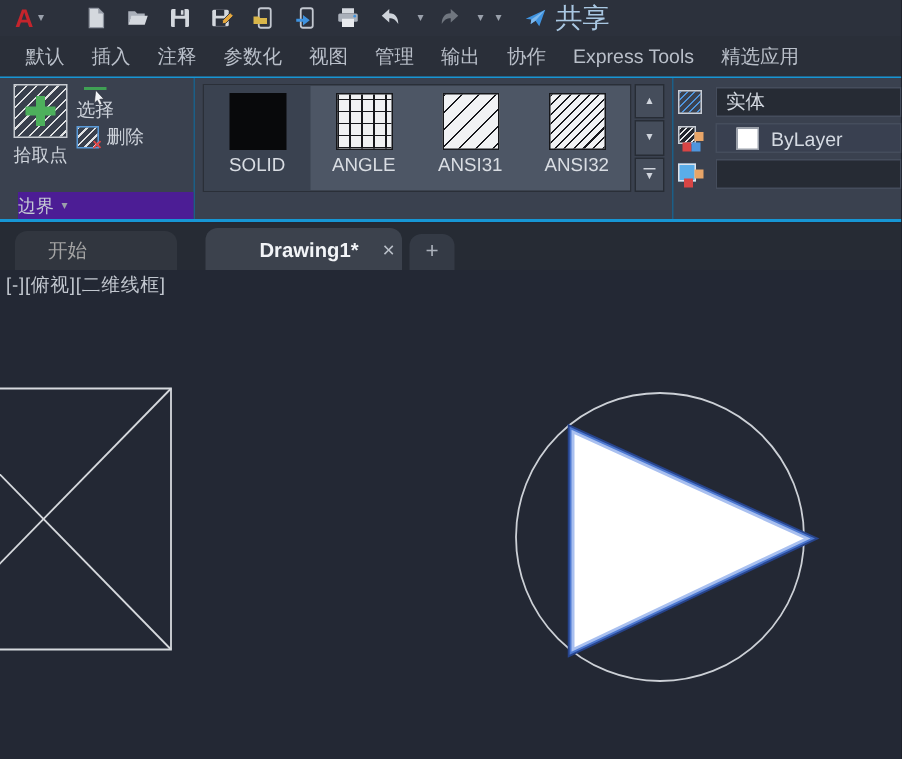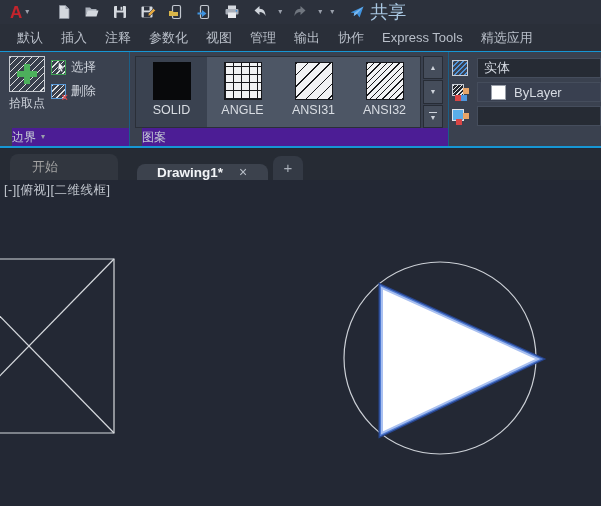--- a/index.html
+++ b/index.html
@@ -93,22 +93,22 @@
   .blue-big{left:0;top:1px;width:12px;height:12px;border:1px solid #dfe3ea;background:#5aade8;}
   .mini-orange{width:6px;height:6px;background:#e8a568;}
   .mini-red{width:6px;height:6px;background:#d84545;}
   .mini-blue{width:6px;height:6px;background:#4f95dd;}
 
   
   .filetabs{position:absolute;top:149px;left:0;right:0;height:31px;background:#262b34;}
   .ftab{position:absolute;bottom:0;border-radius:8px 8px 0 0;box-sizing:border-box;}
   .ftab-start{left:10px;width:108px;height:26px;background:#31363f;color:#a3a3a3;
               font-size:13px;line-height:26px;padding-left:22px;}
-  .ftab-active{left:137px;width:131px;height:16px;background:#3c424d;display:flex;align-items:center;
-               padding-left:20px;gap:16px;}
+  .ftab-active{left:137px;width:131px;height:28px;background:#3c424d;display:flex;align-items:center;
+               padding-left:36px;gap:16px;}
   .ftab-active .name{color:#f2f4f7;font-weight:bold;font-size:13.5px;}
   .ftab-close{color:#b9bfc8;font-size:14px;line-height:14px;background:none;border:none;padding:0;}
   .ftab-new{left:273px;width:30px;height:24px;background:#343a45;color:#aab0ba;text-align:center;
             line-height:23px;font-size:15px;}
 
   
   .drawing{position:absolute;top:180px;left:0;right:0;bottom:0;background:#232834;}
   .vp-controls{position:absolute;left:4px;top:2px;font-size:12.5px;color:#c2c7cf;letter-spacing:.5px;}
   .geom{position:absolute;left:0;top:0;}
 </style>
@@ -214,21 +214,21 @@
     <span class="rtab">精选应用</span>
   </div>
 
   <div class="ribbon">
 
     <div class="panel p-bound">
       <div class="pick-btn">
         <div class="pick-ico"></div>
         <div class="pick-label">拾取点</div>
       </div>
-      <div class="sbtn" style="top:6px;">
+      <div class="sbtn" style="top:6px;flex-direction:column;">
         <span class="mini-ico ico-select">
           <svg class="cursor-arrow" viewBox="0 0 10 12">
             <path d="M2 0l6 6.5-3 .3 1.7 3.4-1.8.9-1.7-3.4L1 9.5z" fill="#f2f4f7" stroke="#2c313c" stroke-width="0.5"></path>
           </svg>
         </span>
         <span class="lbl">选择</span>
       </div>
       <div class="sbtn" style="top:30px;">
         <span class="mini-ico ico-delete">
           <span class="red-x">×</span>
@@ -265,23 +265,20 @@
           <span>▲</span>
         </button>
         <button class="gs-btn">
           <span>▼</span>
         </button>
         <button class="gs-btn">
           <span class="gs-bar"></span>
           <span>▼</span>
         </button>
       </div>
-      <div class="panel-footer">
-        <span>图案</span>
-      </div>
     </div>
 
     <div class="panel p-props">
       <div class="prop-row" style="top:6px;">
         <span class="pico pico1"></span>
       </div>
       <div class="prop-field" style="top:6px;">
         <span>实体</span>
       </div>
 

